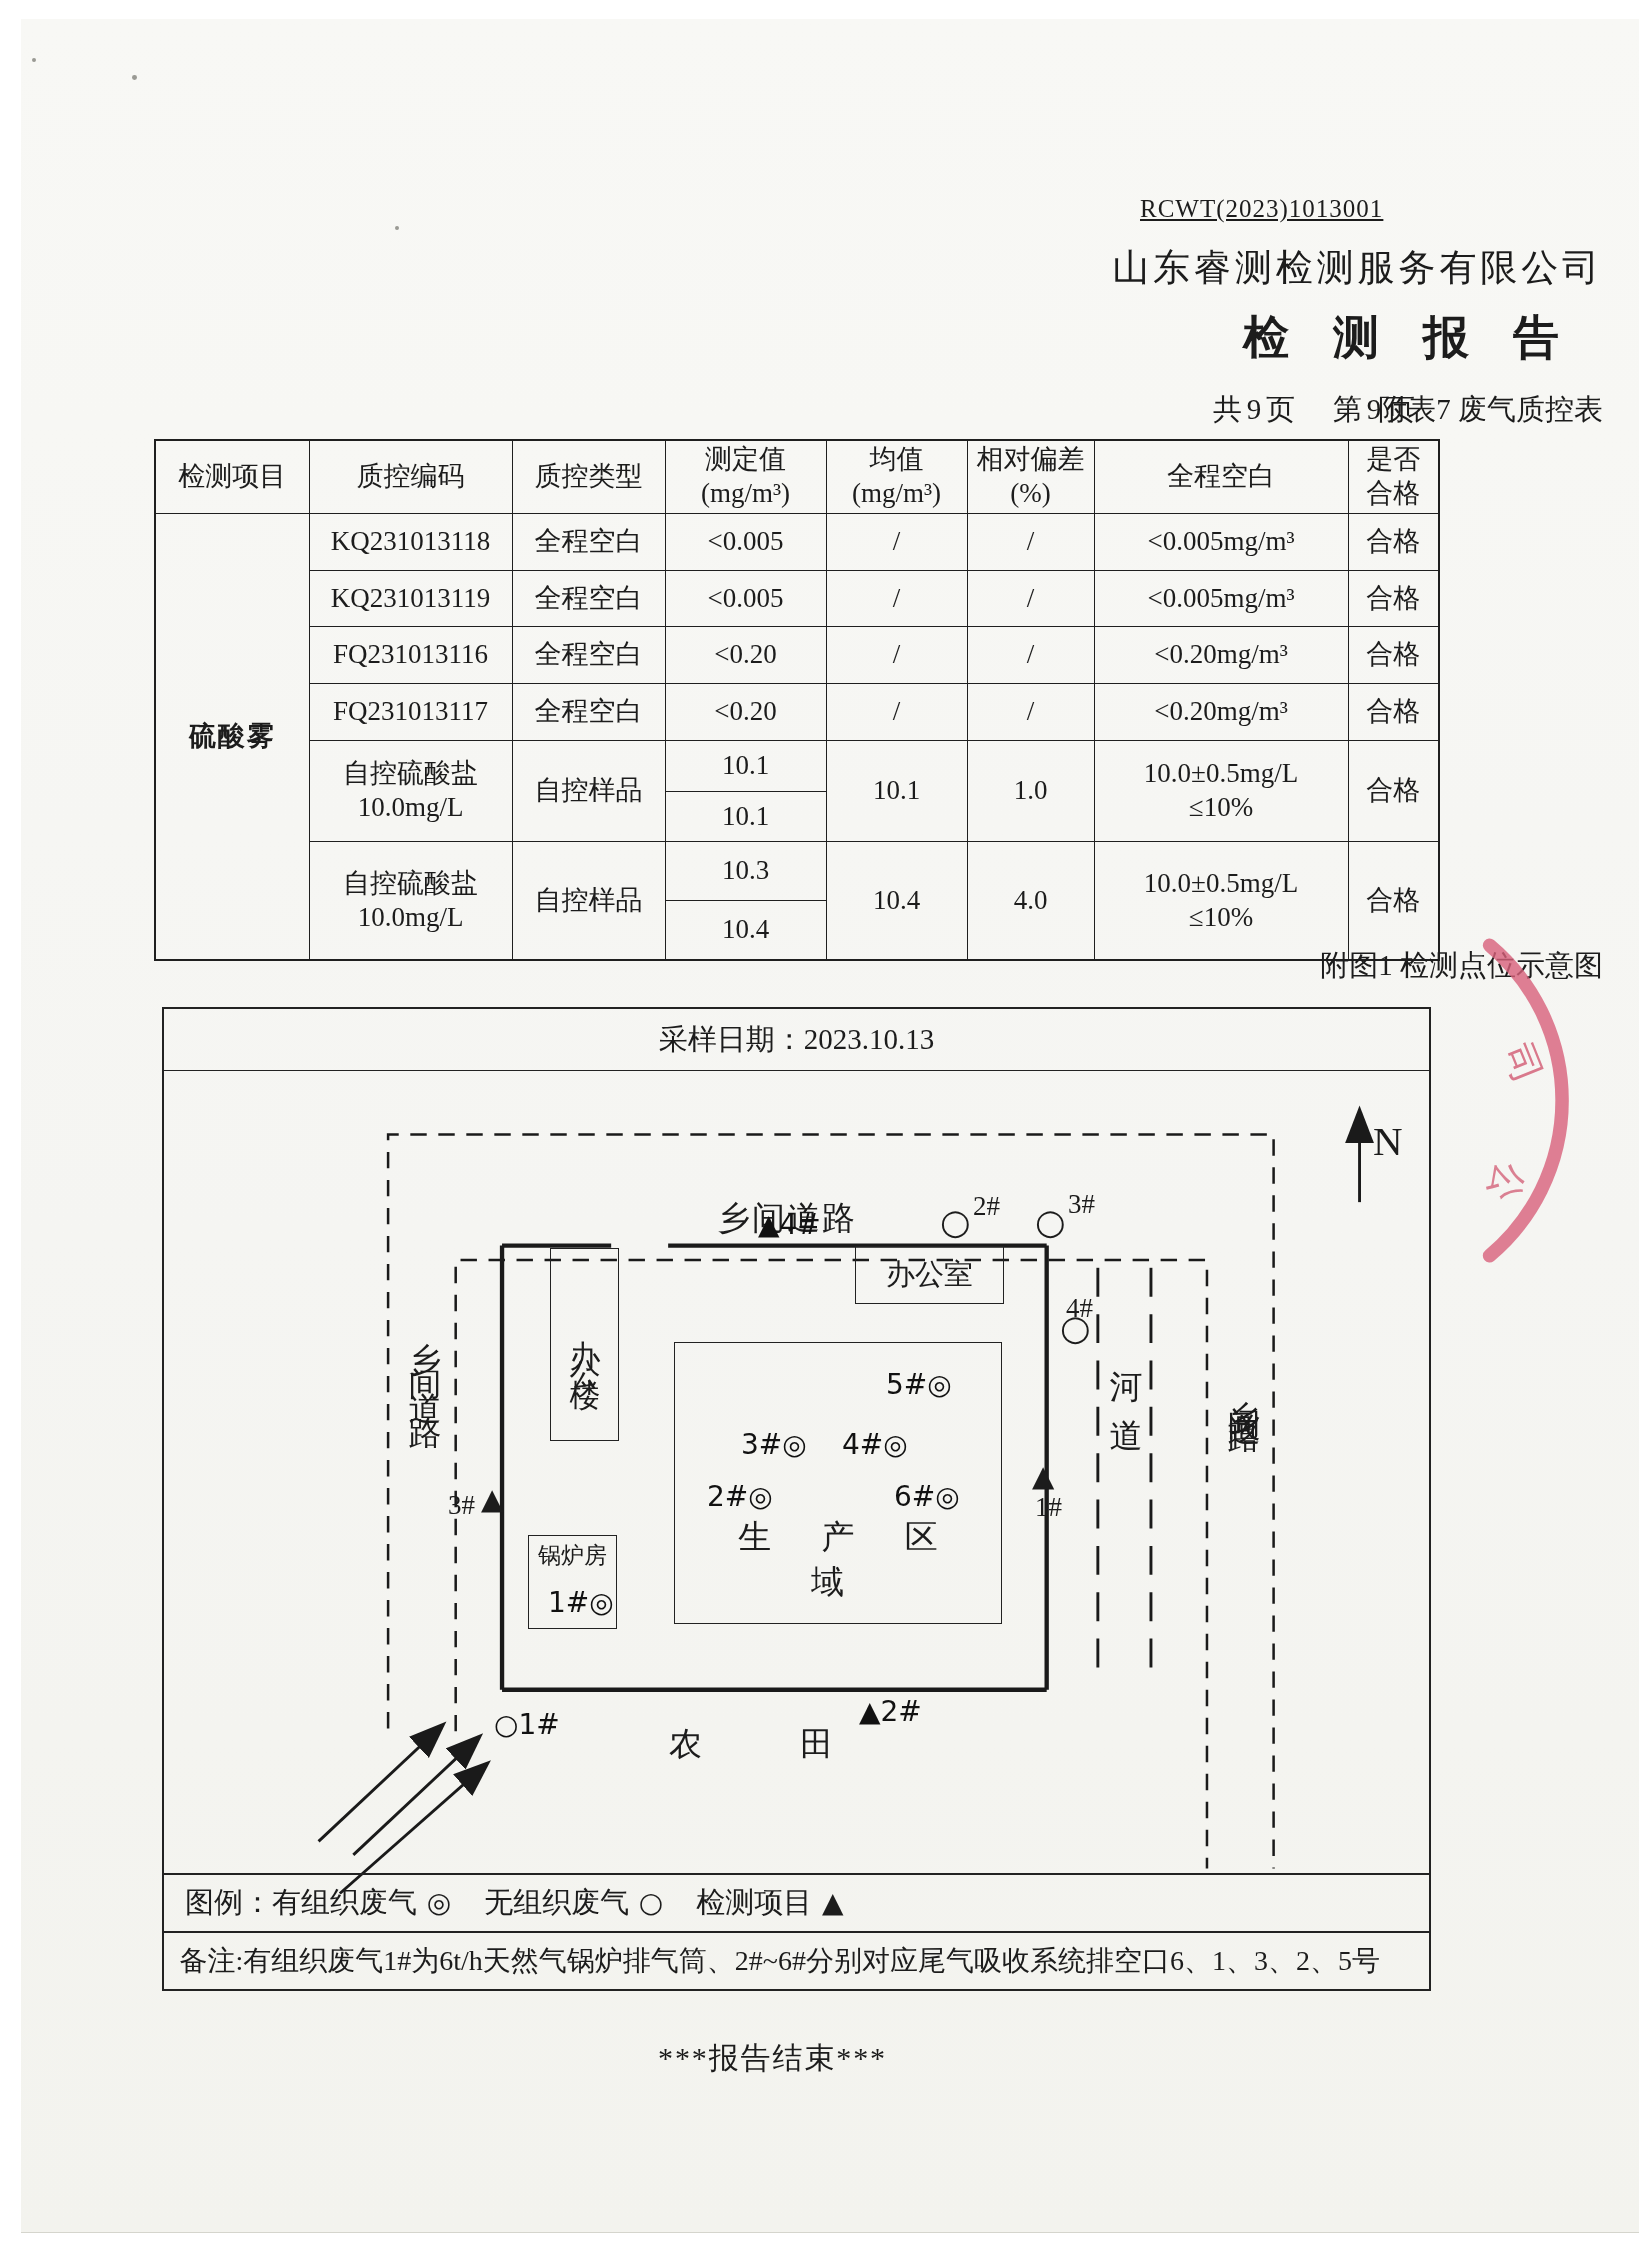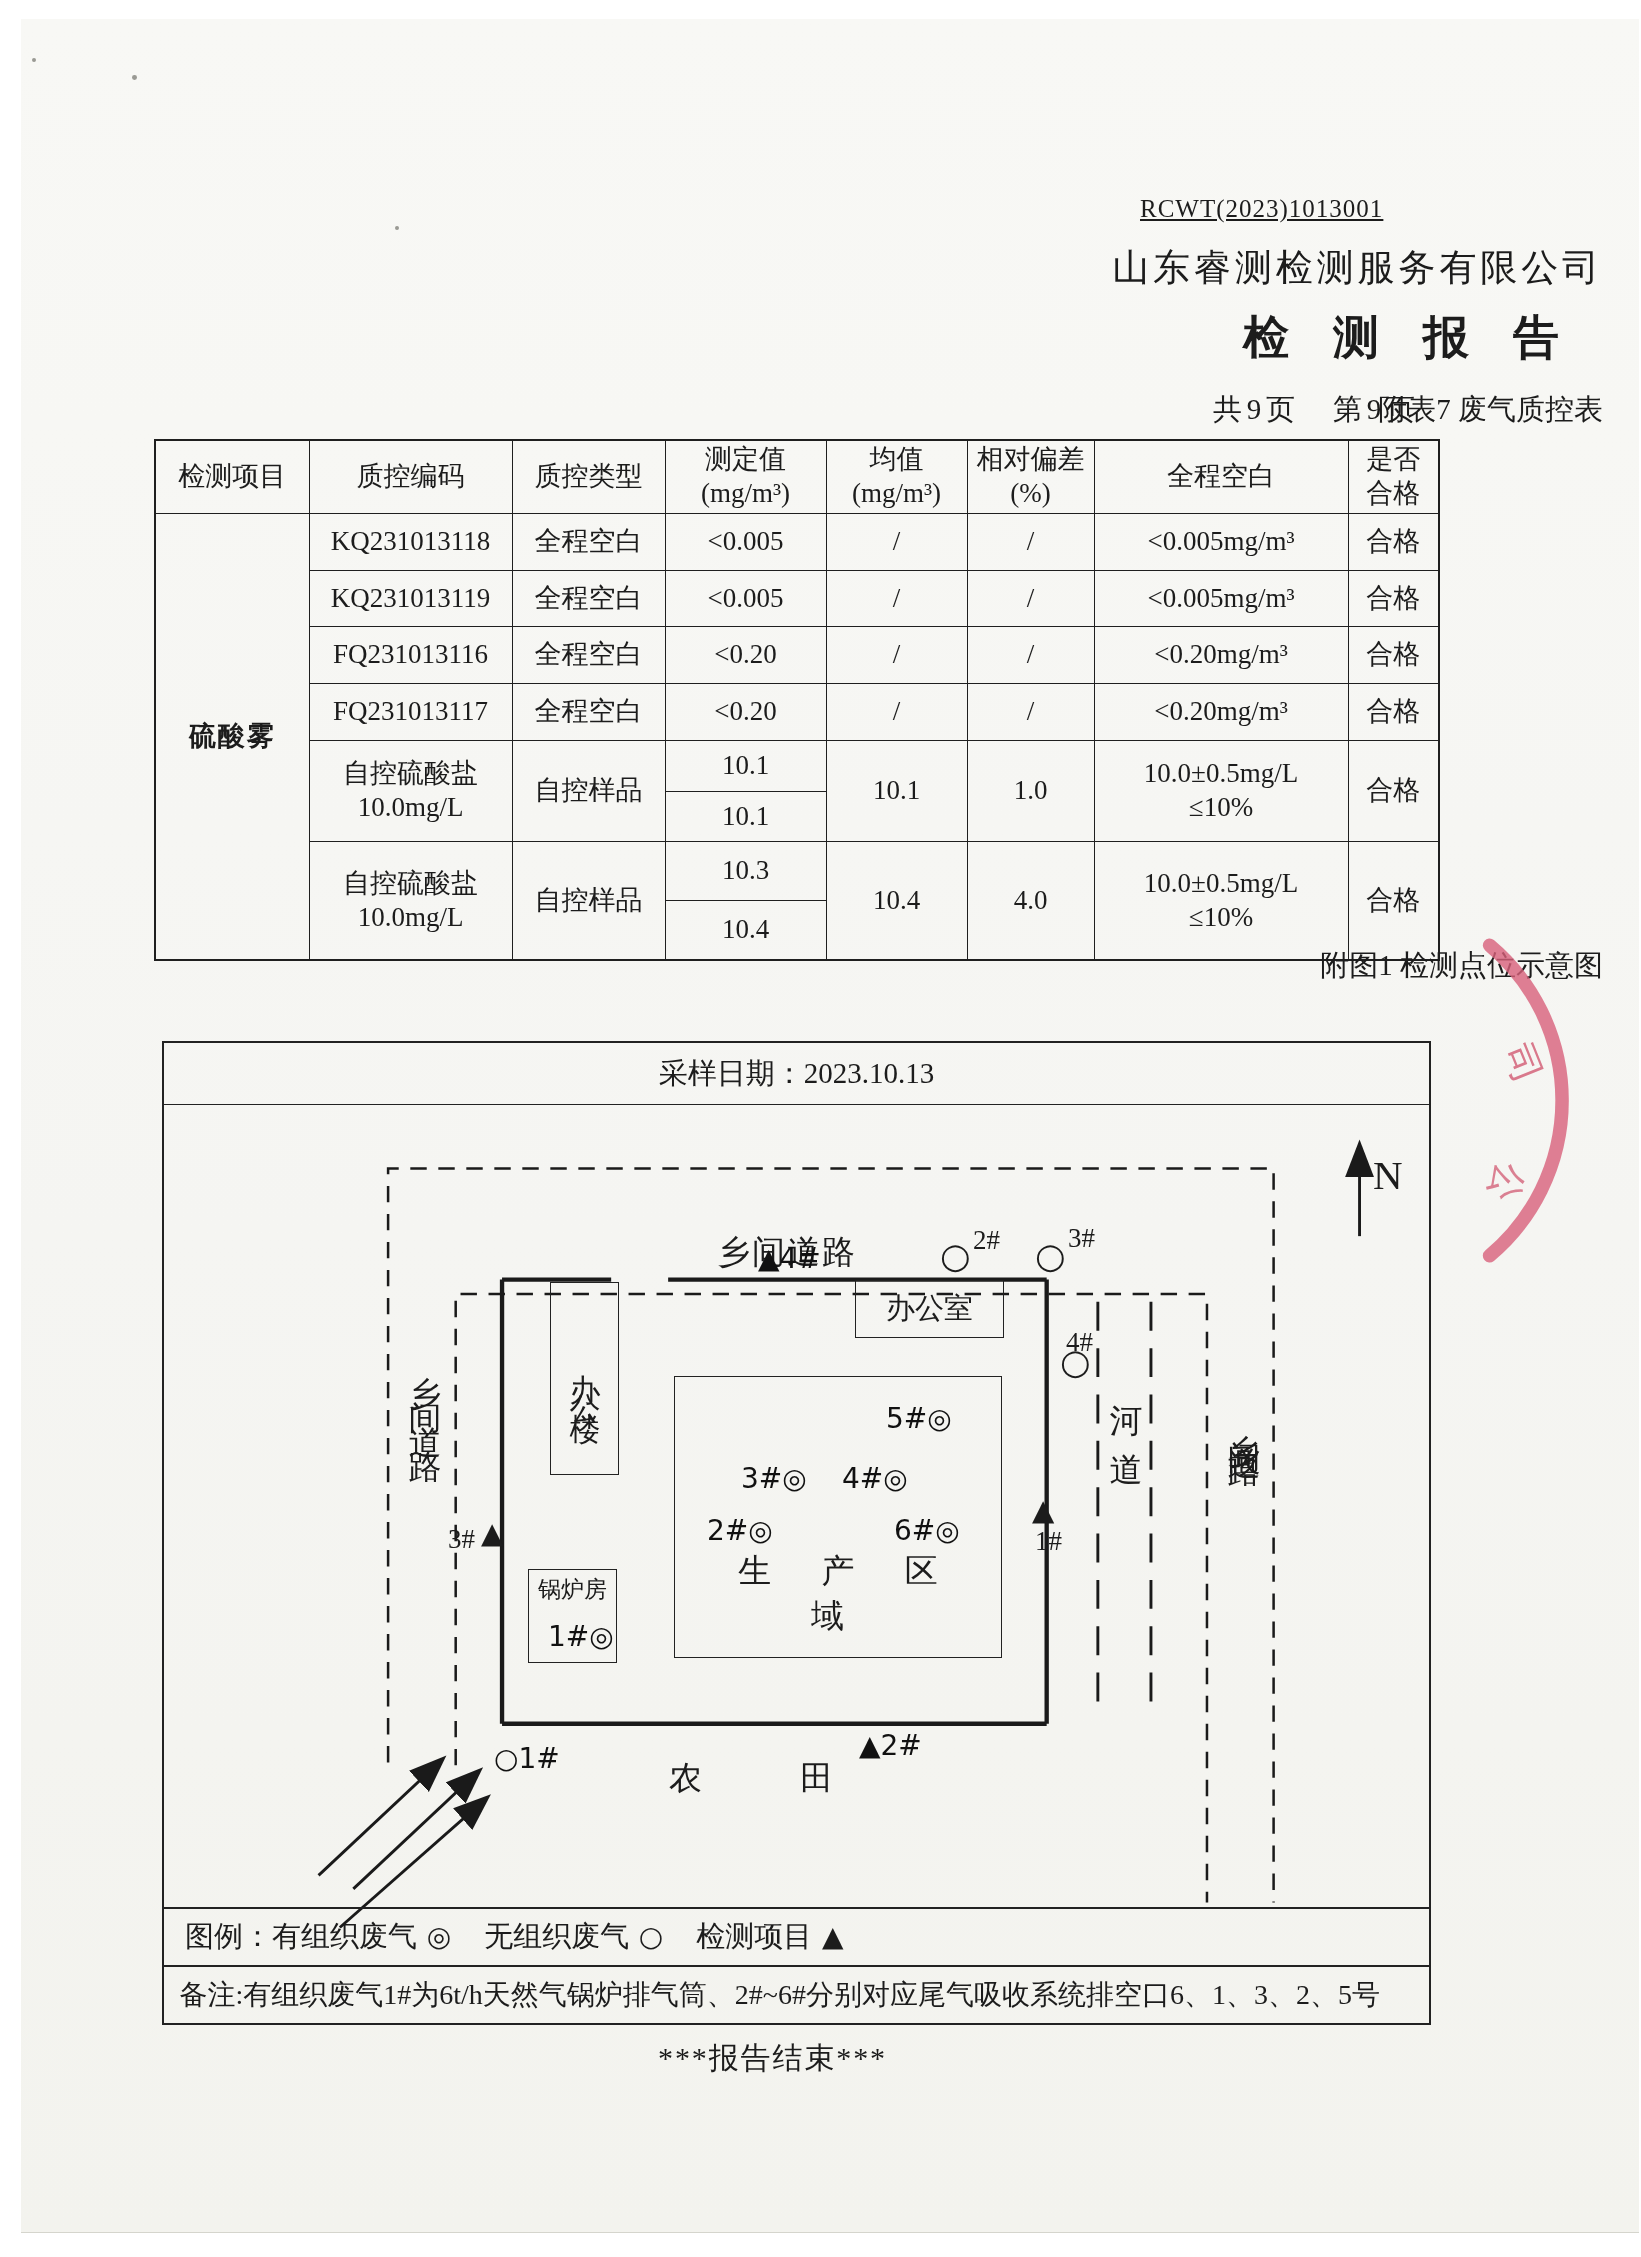--- a/index.html
+++ b/index.html
@@ -23,21 +23,21 @@
   table.qc{position:absolute;left:154px;top:439px;border-collapse:collapse;table-layout:fixed;
            width:1284px;border:2.9px solid #1f1f1f;}
   table.qc td{border:1.7px solid #1f1f1f;text-align:center;vertical-align:middle;
               font-size:27px;white-space:pre-line;line-height:1.25;padding:1.9px;}
   tr.h td{height:68px;}
   tr.r td{height:52px;}
   tr.d td{height:46px;}
   td.item{font-size:28px;letter-spacing:1.9px;font-weight:bold;}
 
   
-  .fig{position:absolute;left:162px;top:1041px;width:1269px;height:984px;
+  .fig{position:absolute;left:162px;top:1007px;width:1269px;height:984px;
        border:2.4px solid #222;box-sizing:border-box;}
   .fig .abs{position:absolute;}
   .fig-date{left:0;top:0;width:100%;height:62px;border-bottom:1.9px solid #222;
             text-align:center;line-height:60px;font-size:29px;box-sizing:border-box;}
   .fig-caption{top:946px;font-size:29px;}
   .figsvg{left:0;top:0;width:1269px;height:984px;pointer-events:none;}
   .box{border:1.9px solid #222;box-sizing:border-box;background:transparent;}
   .office-bldg{left:386px;top:239px;width:69px;height:193px;display:flex;align-items:center;justify-content:center;}
   .office-room{left:691px;top:237px;width:149px;height:58px;text-align:center;line-height:54px;font-size:29px;}
   .production{left:510px;top:333px;width:328px;height:282px;}

